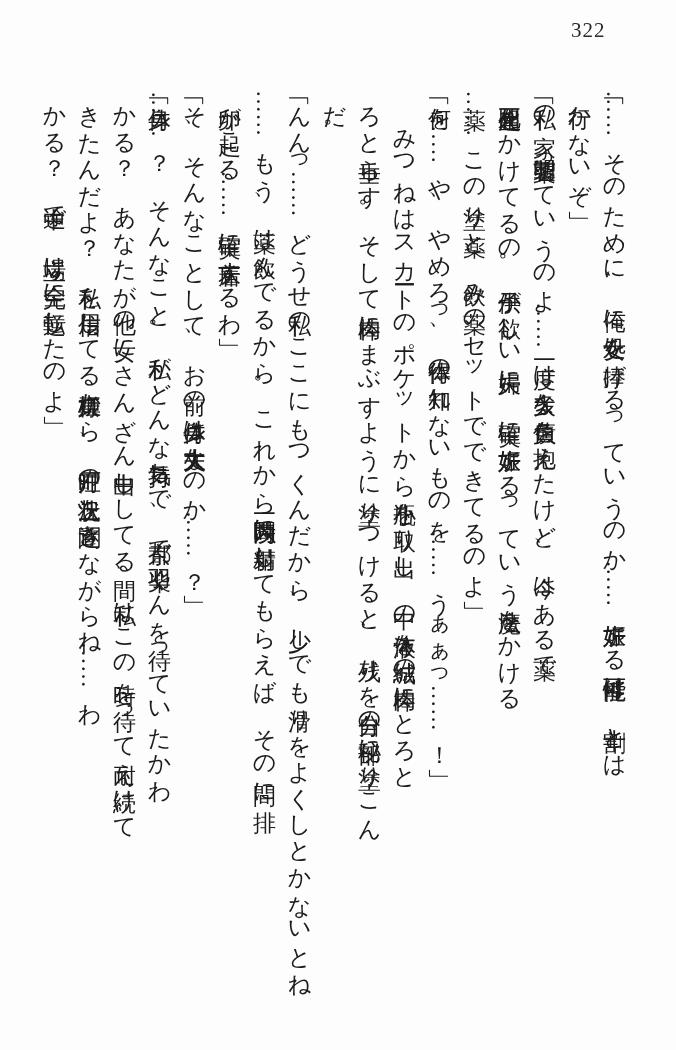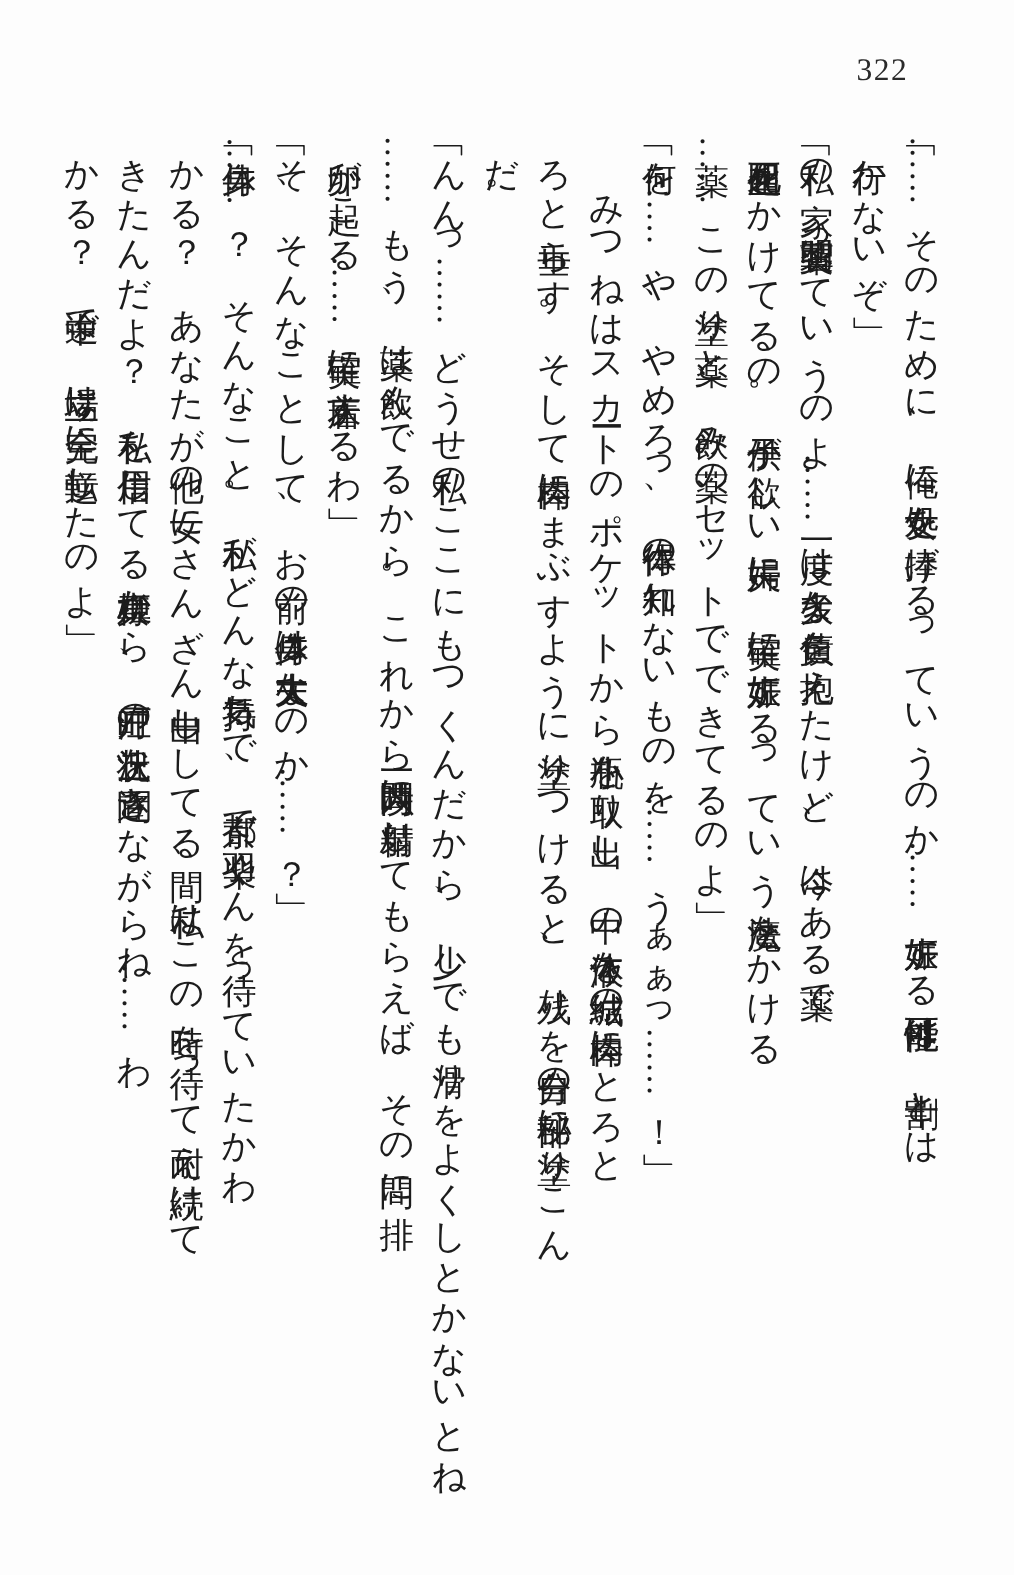--- a/index.html
+++ b/index.html
@@ -11,21 +11,21 @@
     position: relative;
     width: 676px;
     height: 1050px;
     background: #fdfdfd;
     overflow: hidden;
     font-family: "Liberation Serif", "DejaVu Serif", serif;
     color: #1c1c1c;
   }
   .page-number {
     position: absolute;
-    top: 34px;
+    top: 18px;
     left: 571px;
     font-size: 21px;
     letter-spacing: 1px;
     color: #2a2a2a;
   }
   .text-block {
     position: absolute;
     top: 90px;
     right: 44px;
     height: 900px;

